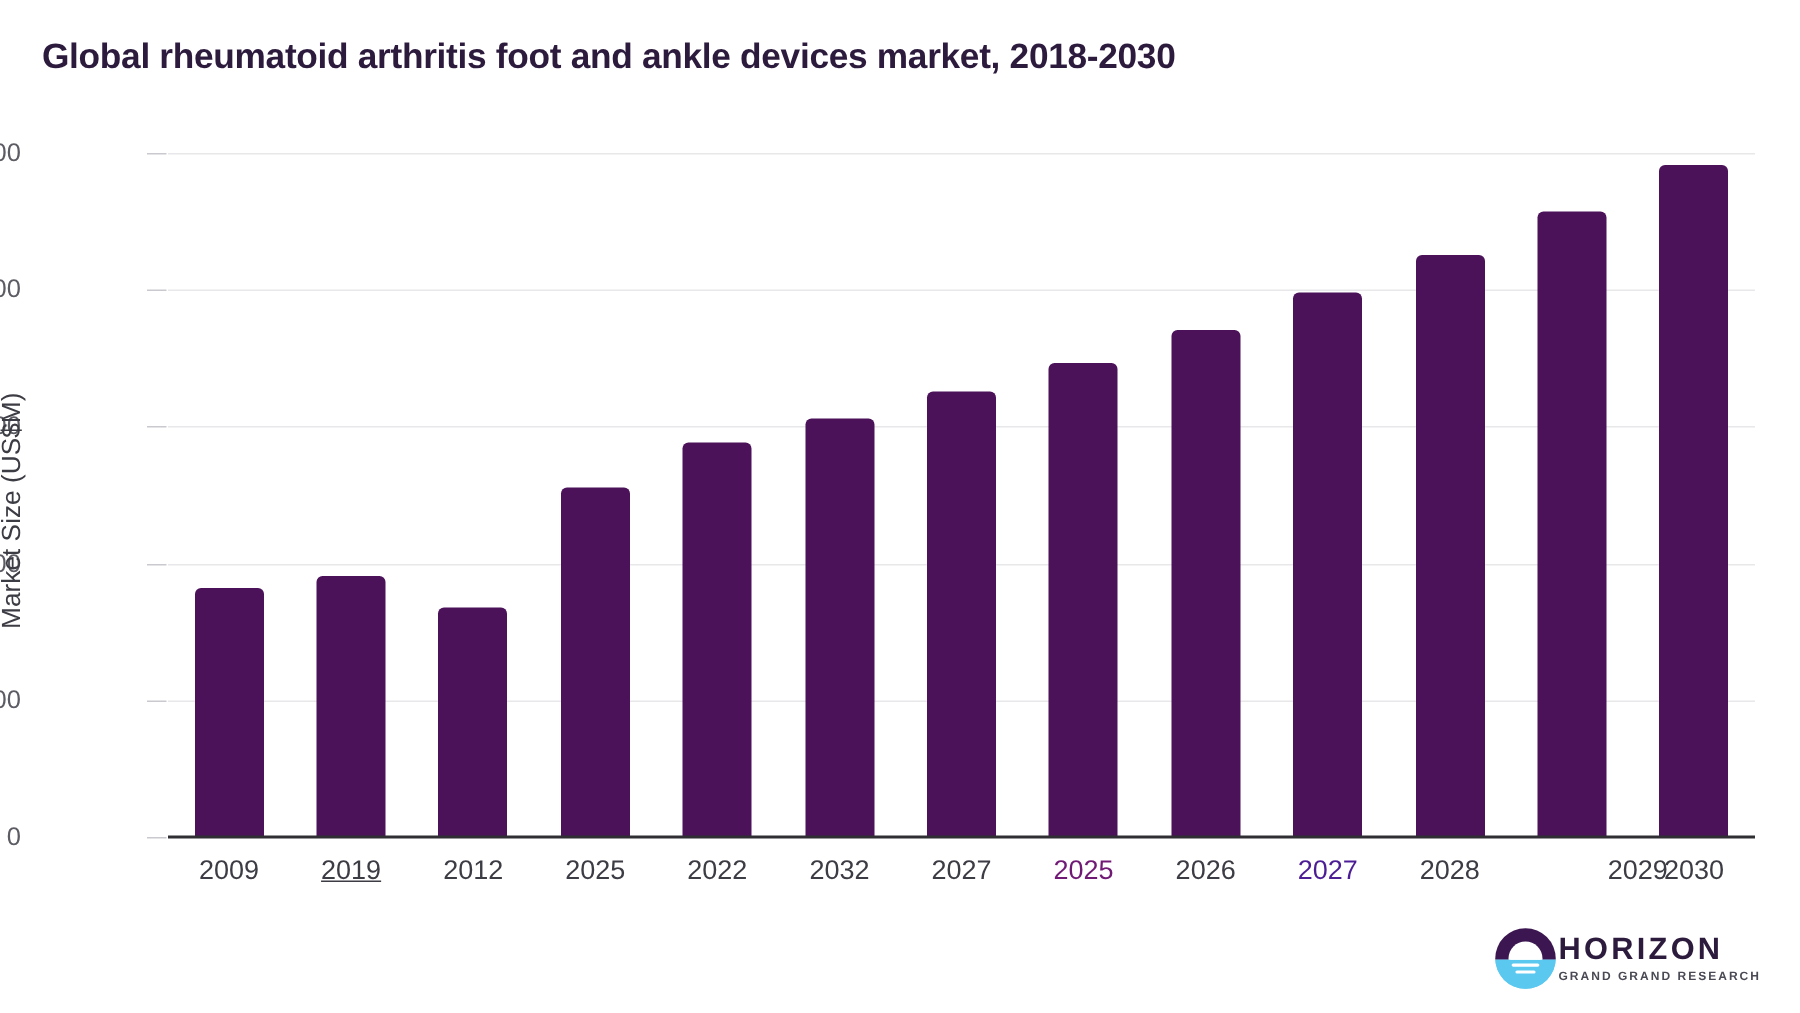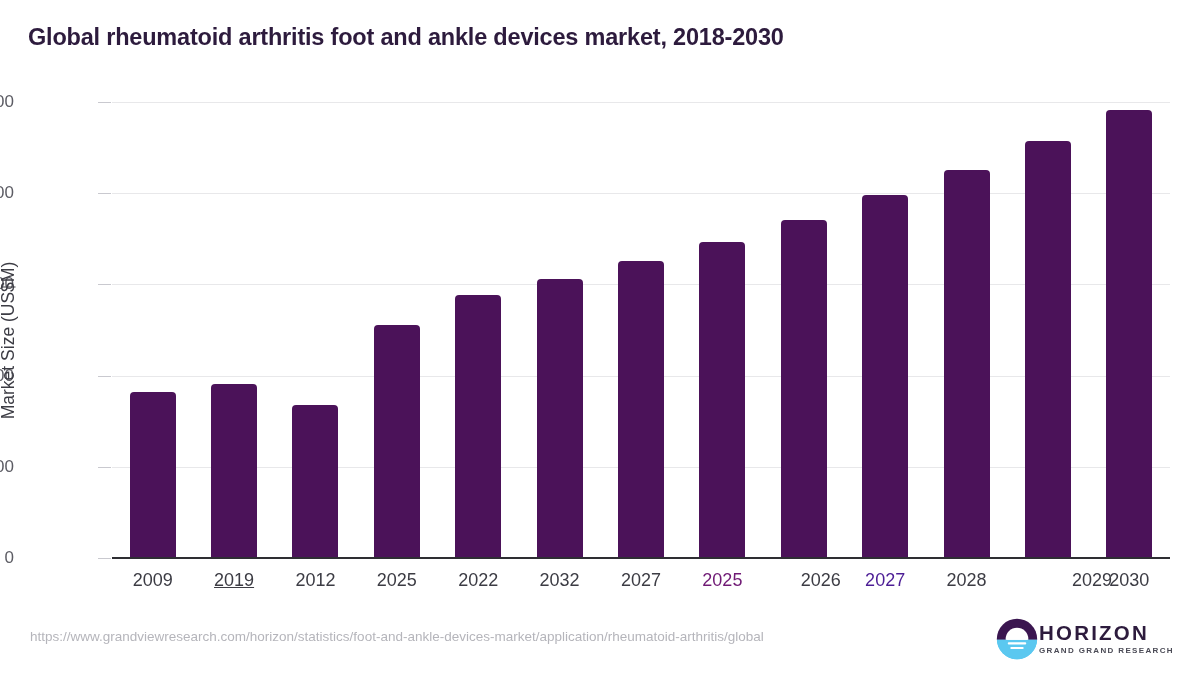--- a/index.html
+++ b/index.html
@@ -206,31 +206,30 @@
     </div>
   <div id="x-axis-parts">
       <div class="x-tick-label" style="left: 152.692px; color: rgb(60, 60, 68);">2009</div>
       <div class="x-tick-label" style="left: 234.077px; color: rgb(60, 60, 68); text-decoration: underline;">2019</div>
       <div class="x-tick-label" style="left: 315.462px; color: rgb(60, 60, 68);">2012</div>
       <div class="x-tick-label" style="left: 396.846px; color: rgb(60, 60, 68);">2025</div>
       <div class="x-tick-label" style="left: 478.231px; color: rgb(60, 60, 68);">2022</div>
       <div class="x-tick-label" style="left: 559.615px; color: rgb(60, 60, 68);">2032</div>
       <div class="x-tick-label" style="left: 641px; color: rgb(60, 60, 68);">2027</div>
       <div class="x-tick-label" style="left: 722.385px; color: #701a75;">2025</div>
-      <div class="x-tick-label" style="left: 803.769px; color: rgb(60, 60, 68); margin-left: 17px;">2026</div>
+      <div class="x-tick-label" style="left: 803.769px; color: rgb(60, 60, 68);">2026</div>
       <div class="x-tick-label" style="left: 885.154px; color: #4c1d95;">2027</div>
       <div class="x-tick-label" style="left: 966.538px; color: rgb(60, 60, 68);">2028</div>
       <div class="x-tick-label" style="left: 1047.92px; color: rgb(60, 60, 68); margin-left: 44px;">2029</div>
       <div class="x-tick-label" style="left: 1129.31px; color: rgb(60, 60, 68);">2030</div>
     </div>
 
   <div id="y-axis-title">Market Size (US$M)</div>
 
   <div id="footer-divider"></div>
-  <div id="source-url">https://www.grandviewresearch.com/horizon/statistics/foot-and-ankle-devices-market/application/rheumatoid-arthritis/global</div>
 
   <div id="logo">
     <svg id="logo-mark" viewBox="0 0 100 100">
       <defs>
         <clipPath id="circClip">
             <circle cx="50" cy="50" r="48"></circle>
           </clipPath>
       </defs>
       <g clip-path="url(#circClip)">
         <rect x="0" y="0" width="100" height="52" fill="#3b1650"></rect>

